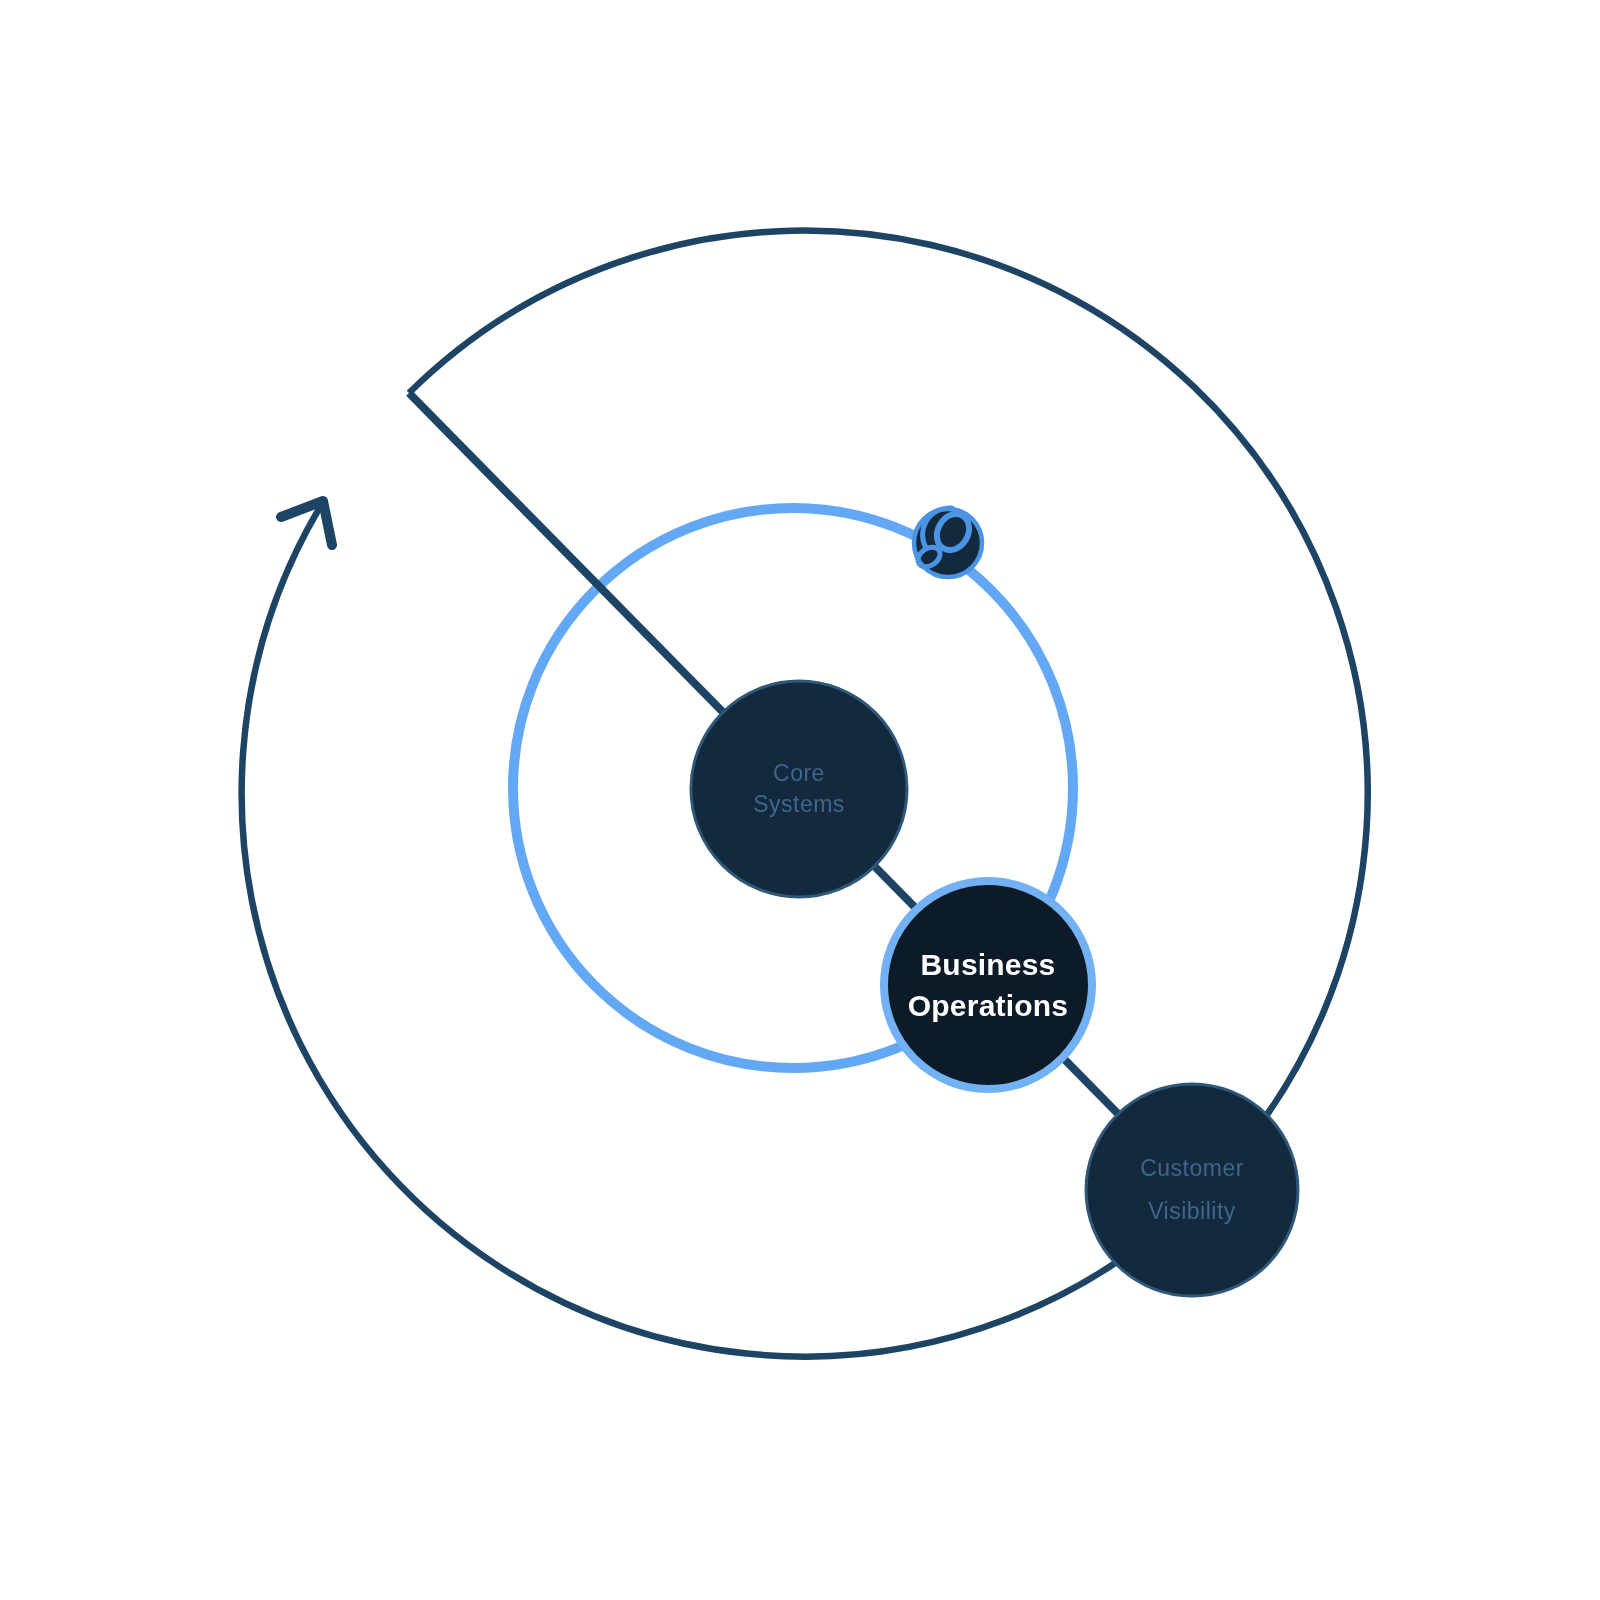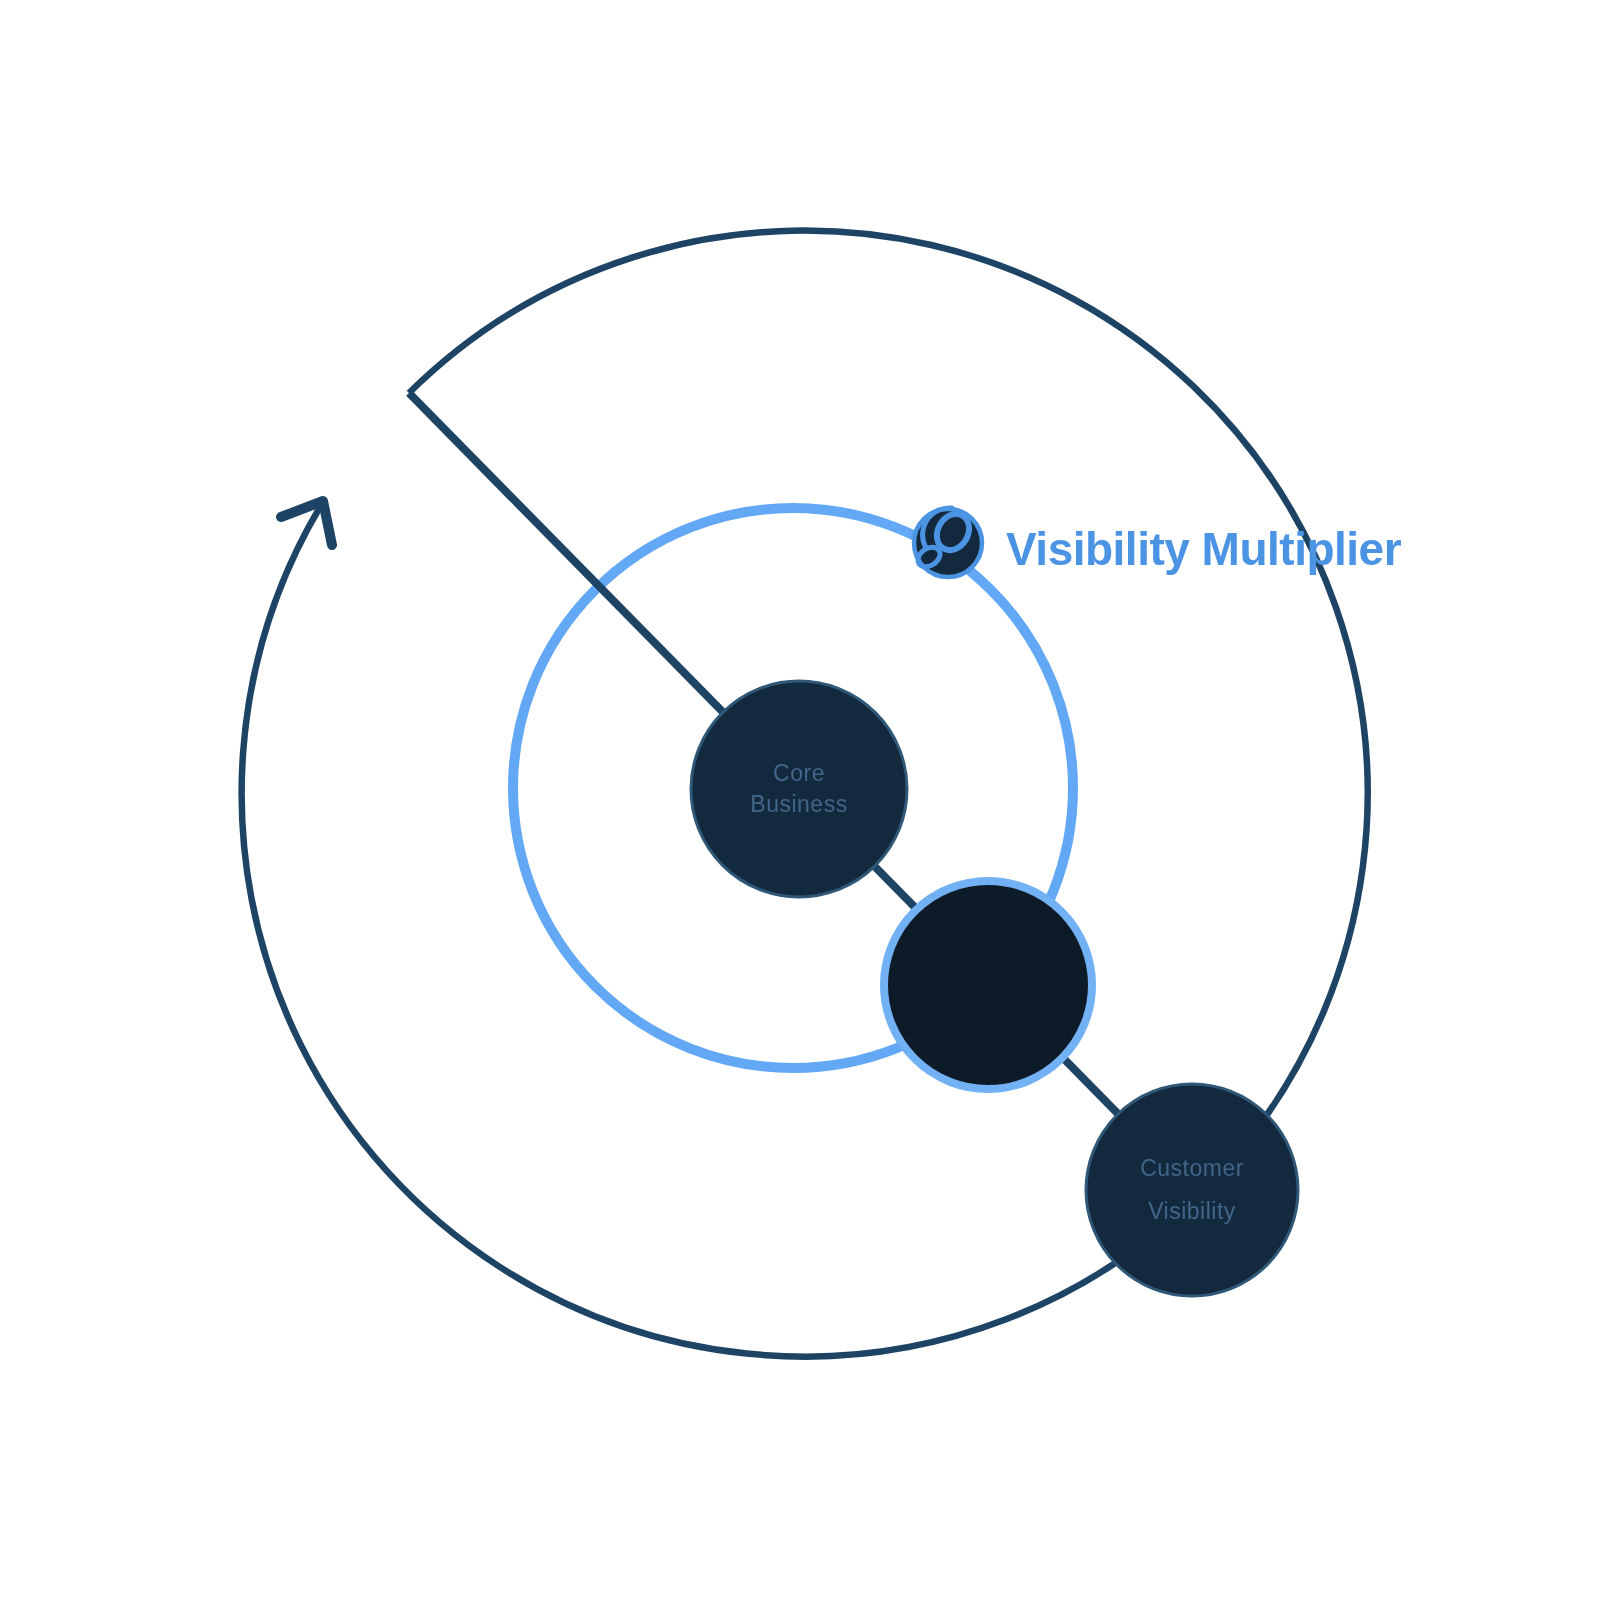--- a/index.html
+++ b/index.html
@@ -121,24 +121,27 @@
     <g>
       <circle class="icon-sphere" cx="948" cy="543" r="34"></circle>
       <ellipse class="icon-detail" cx="953" cy="532" rx="15" ry="19" transform="rotate(30 953 532)" stroke-width="6"></ellipse>
       <path class="icon-detail" d="M 926 548 A 27 27 0 0 1 952 508" stroke-width="5"></path>
       <ellipse class="icon-detail" cx="929" cy="557" rx="12" ry="8.5" transform="rotate(-35 929 557)" stroke-width="5"></ellipse>
     </g>
   </svg>
 
   <div class="node-label muted" style="left:799px; top:789px;">
     <span>Core</span>
-    <span>Business</span>
+    <span>Systems</span>
   </div>
 
+  <div class="node-label highlight" style="left:988px; top:985px;">
+    <span>Business</span>
+    <span>Operations</span>
+  </div>
 
   <div class="node-label muted" style="left:1192px; top:1190px;gap:12px;">
     <span>Customer</span>
     <span>Visibility</span>
   </div>
 
-  <div class="vm-label">Visibility Multiplier</div>
 
 </div>
 
 </body></html>

